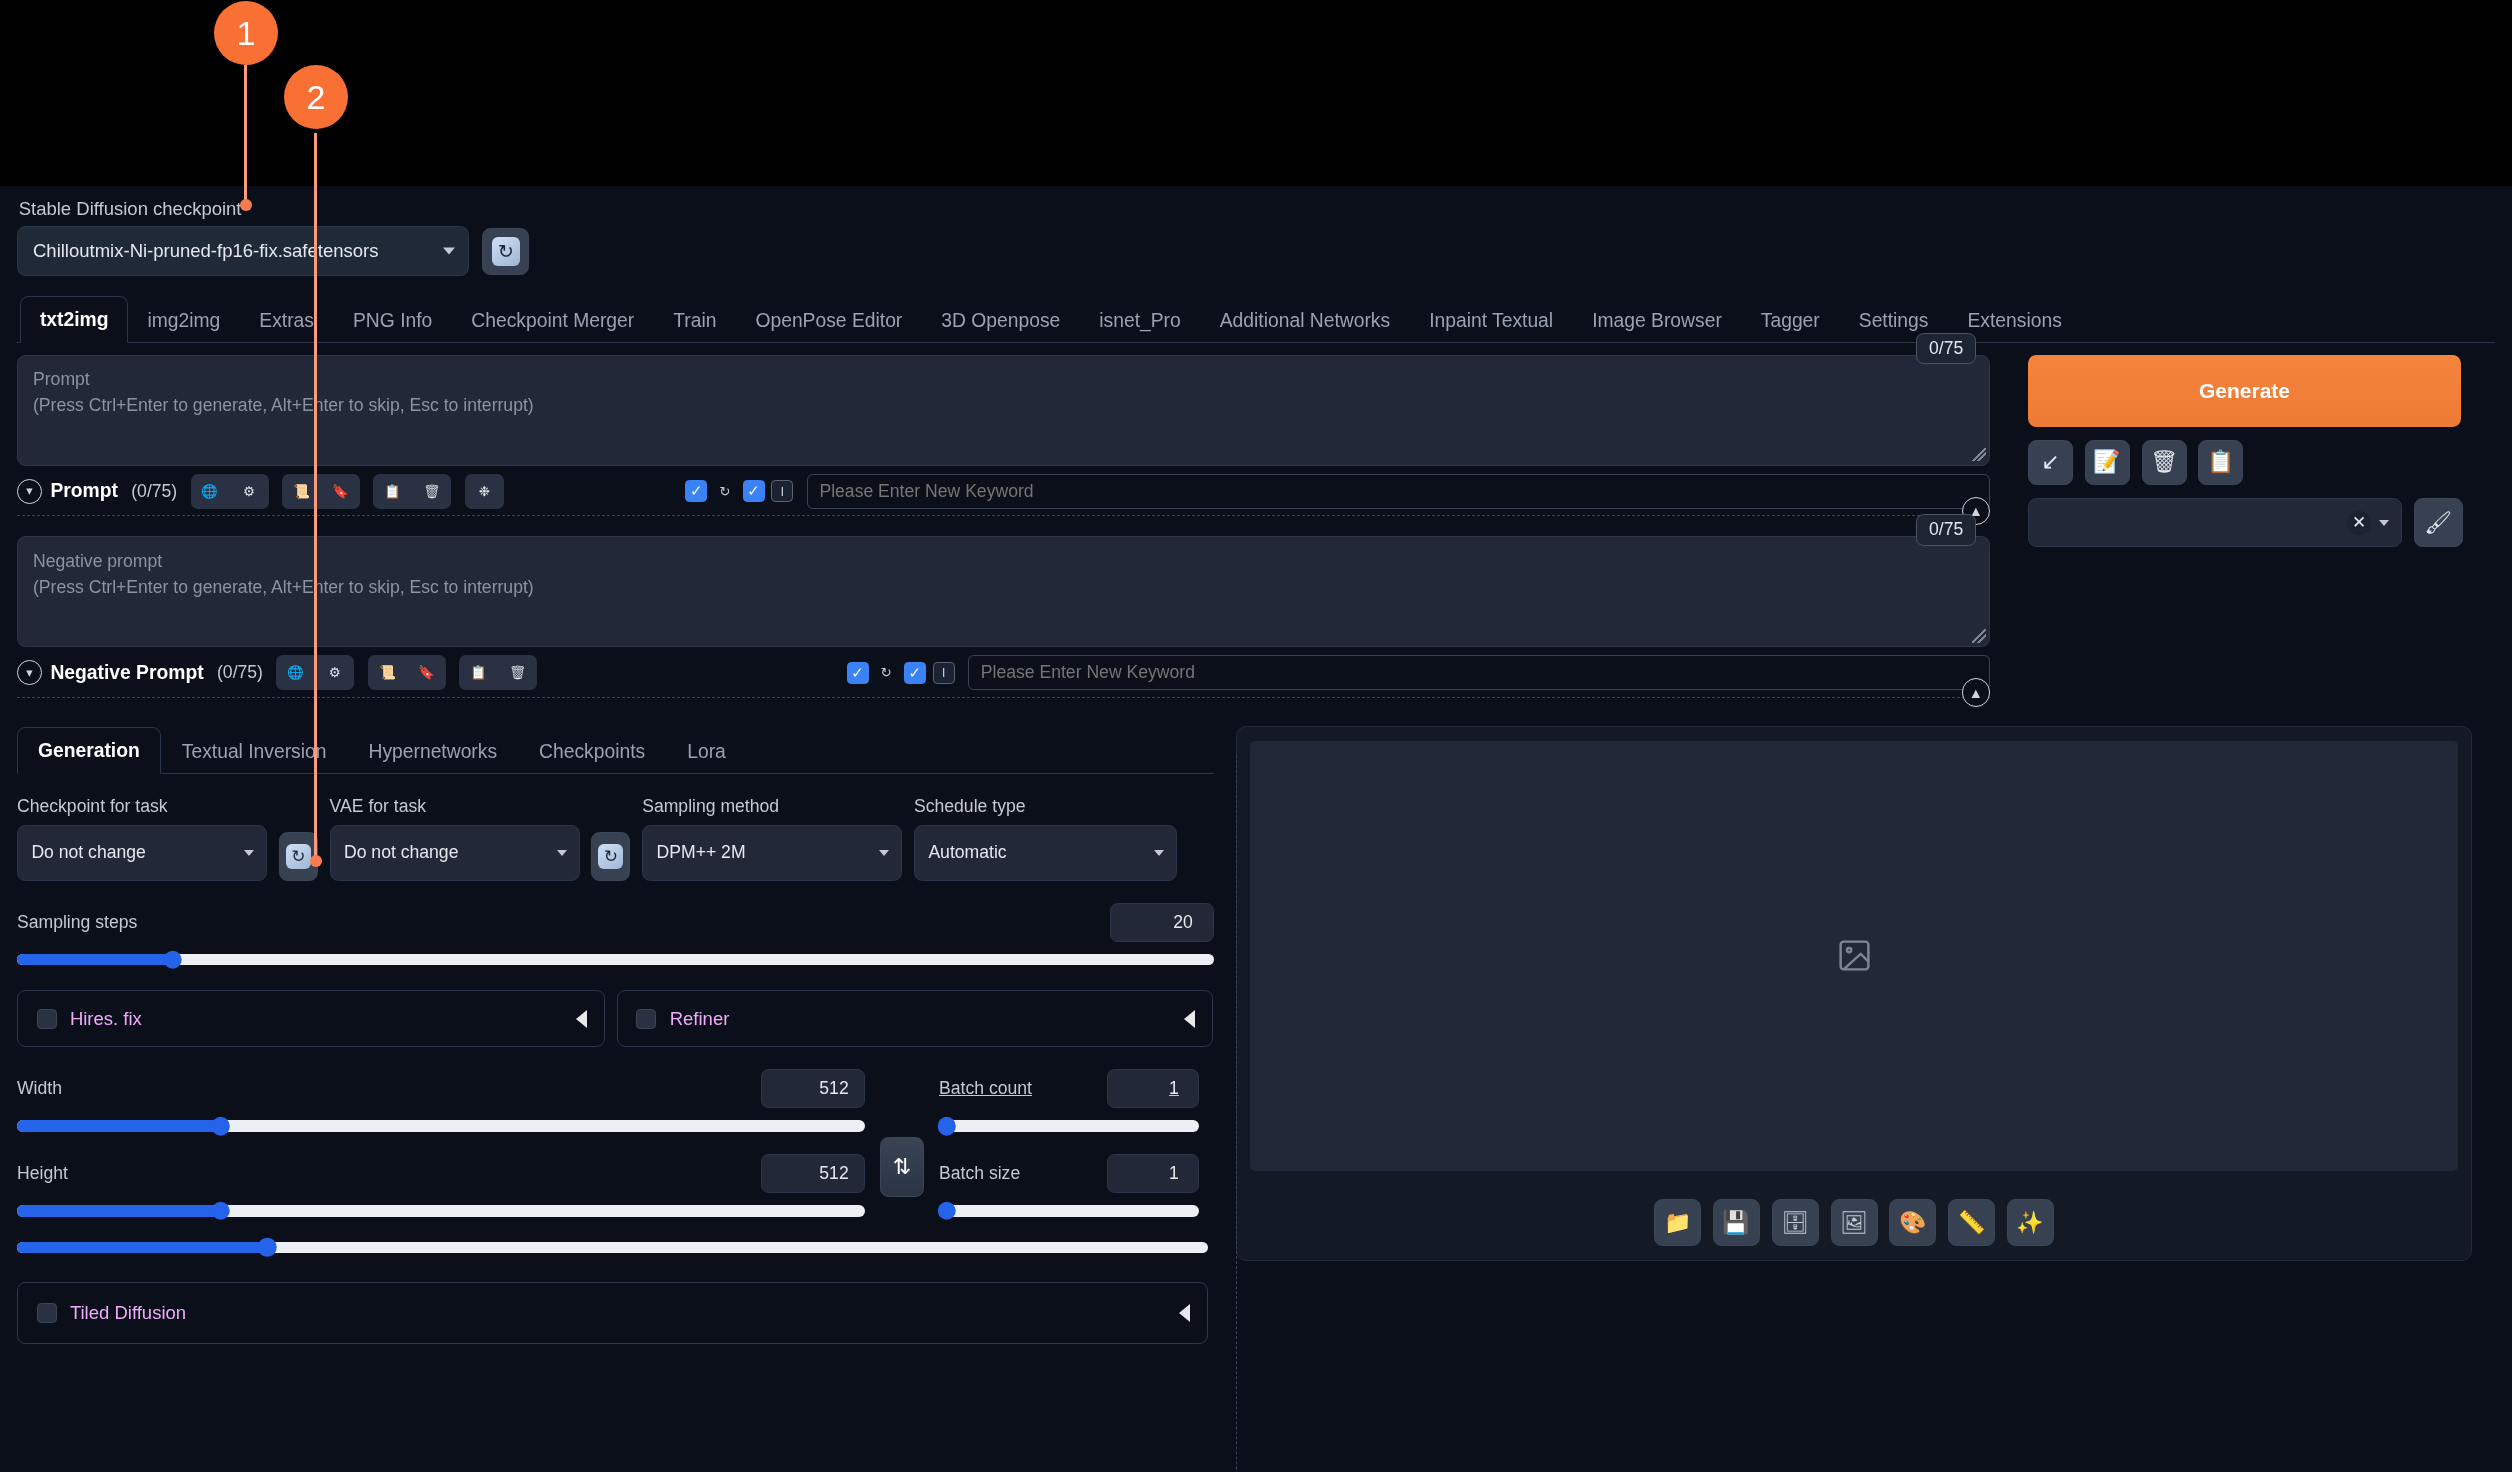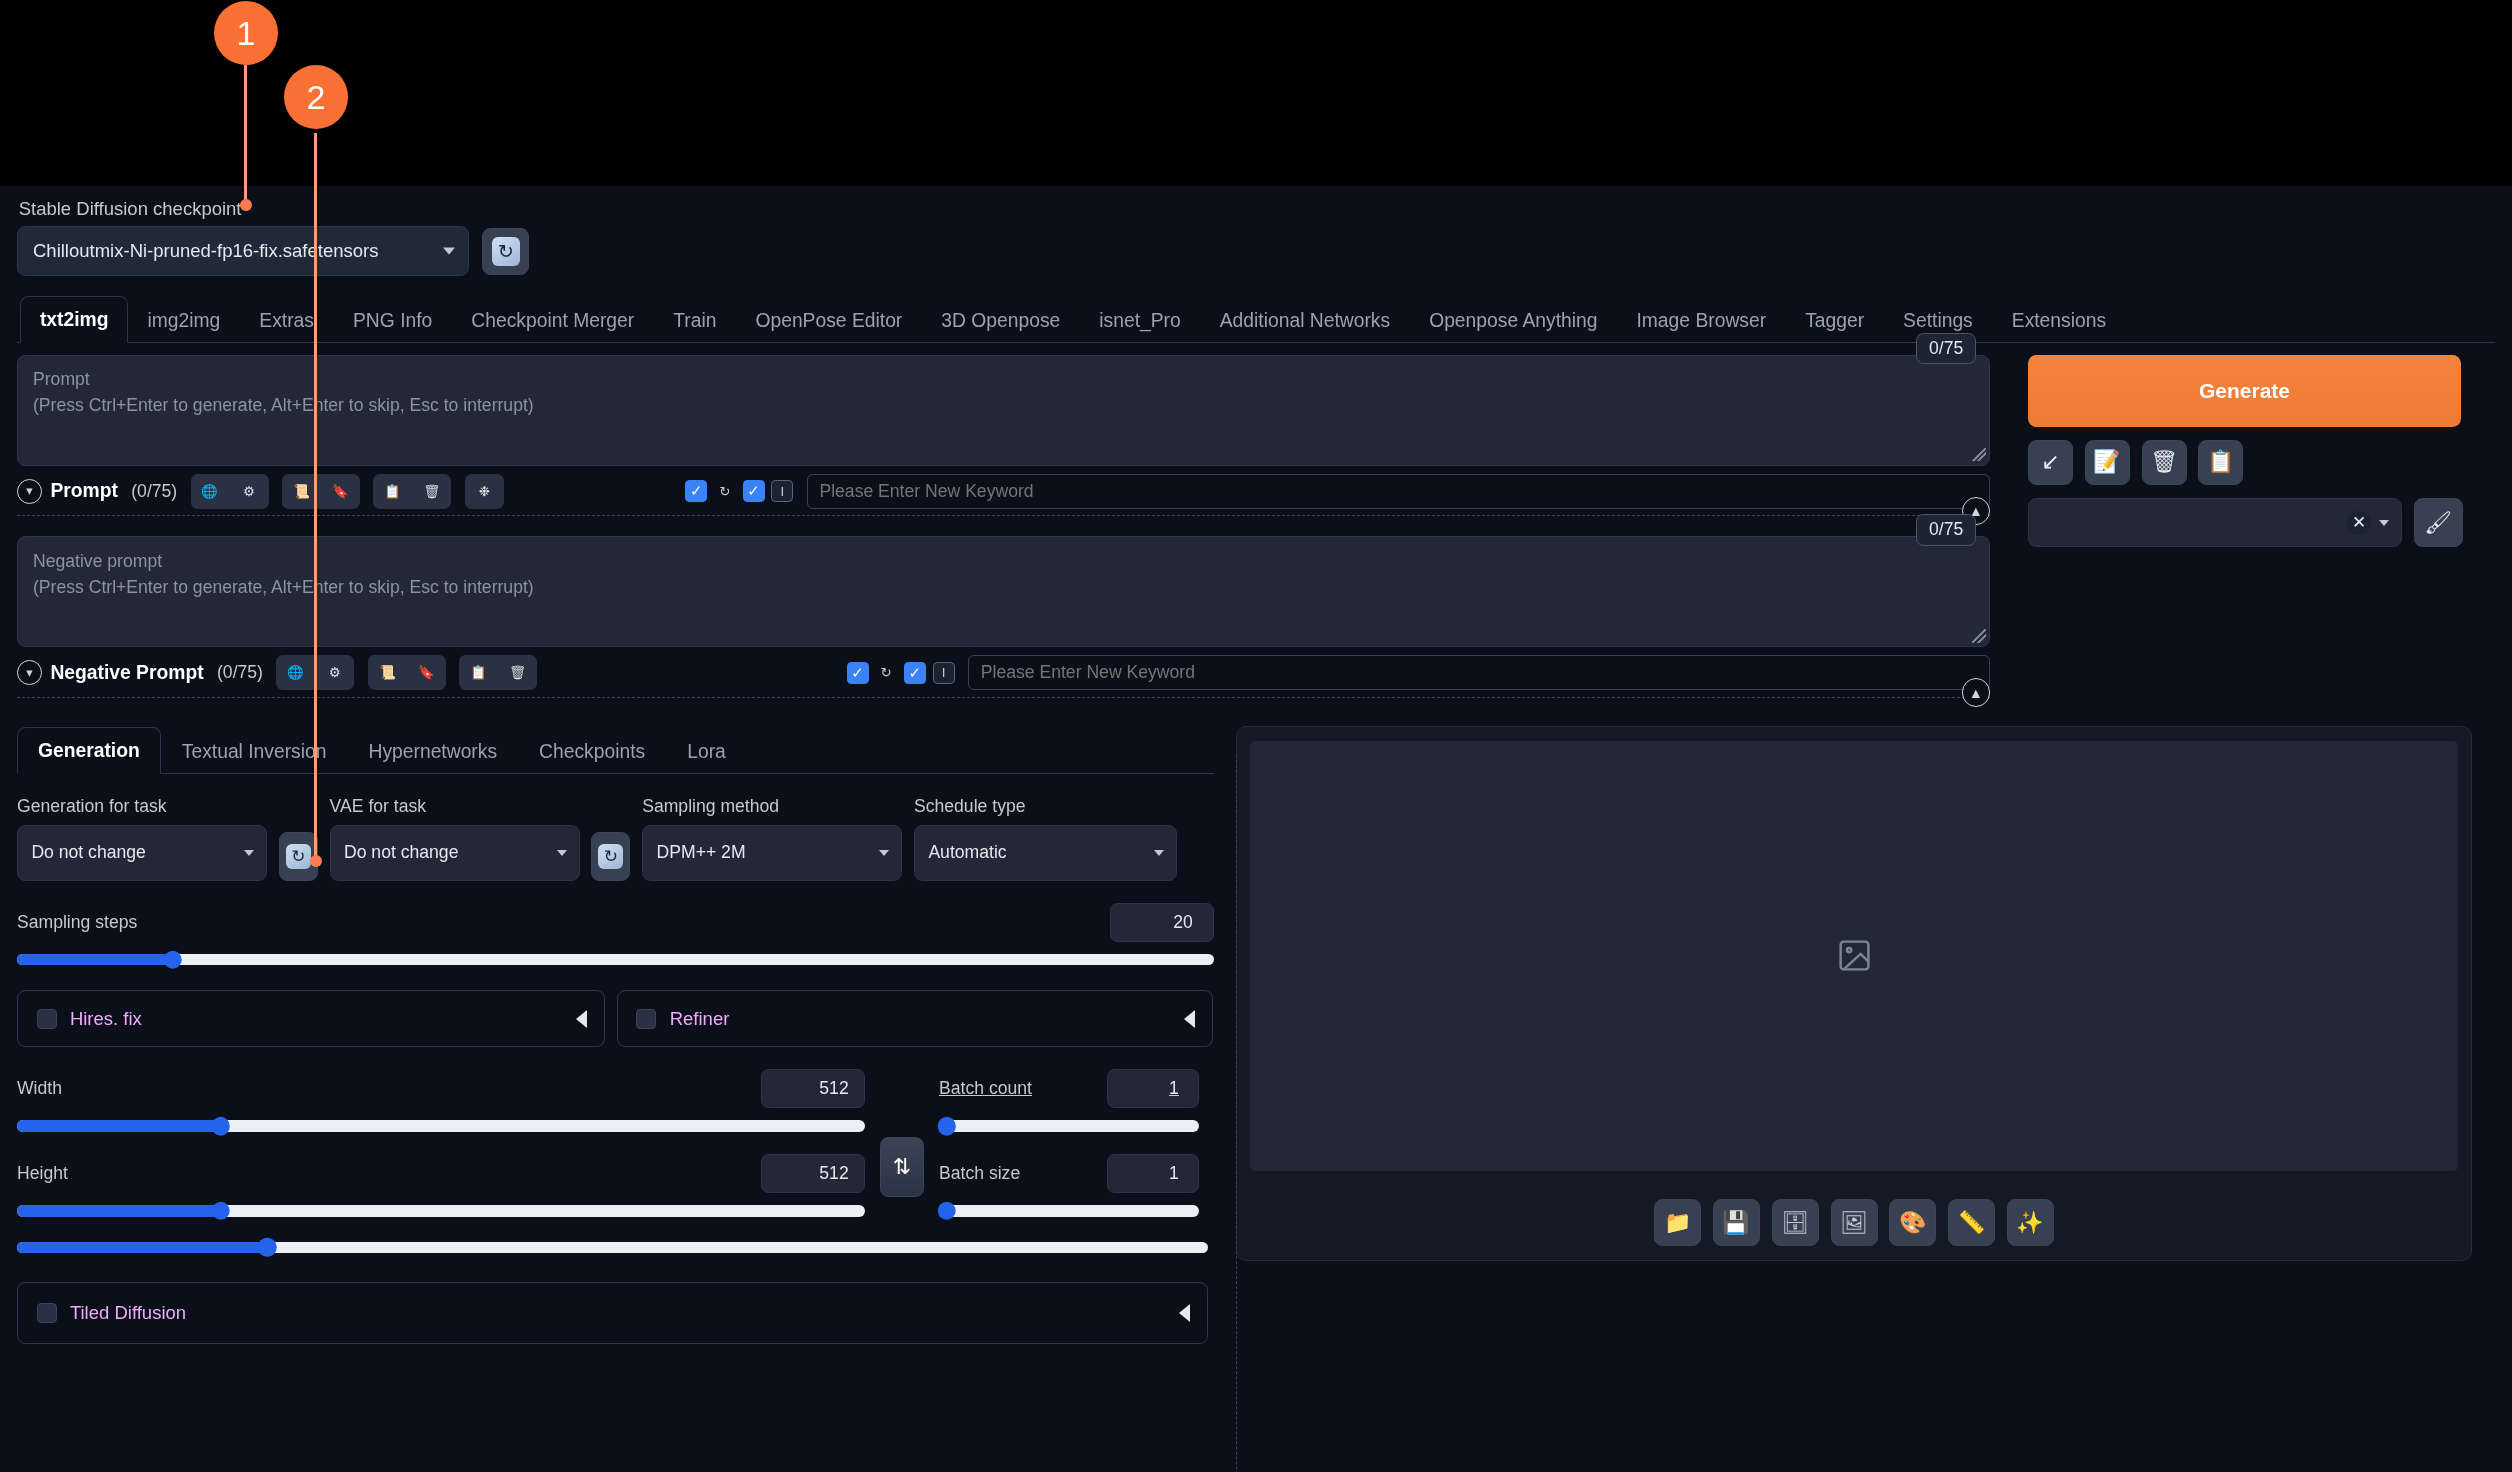--- a/index.html
+++ b/index.html
@@ -333,21 +333,21 @@
         <div class="mtab active"><span>txt2img</span></div>
         <div class="mtab"><span>img2img</span></div>
         <div class="mtab"><span>Extras</span></div>
         <div class="mtab"><span>PNG Info</span></div>
         <div class="mtab"><span>Checkpoint Merger</span></div>
         <div class="mtab"><span>Train</span></div>
         <div class="mtab"><span>OpenPose Editor</span></div>
         <div class="mtab"><span>3D Openpose</span></div>
         <div class="mtab"><span>isnet_Pro</span></div>
         <div class="mtab"><span>Additional Networks</span></div>
-        <div class="mtab"><span>Openpose Anything</span></div>
+        <div class="mtab"><span>Inpaint Textual</span></div>
         <div class="mtab"><span>Image Browser</span></div>
         <div class="mtab"><span>Tagger</span></div>
         <div class="mtab"><span>Settings</span></div>
         <div class="mtab"><span>Extensions</span></div>
       </div>
 
   <div id="cols">
     <div id="left-col">
 
       <div class="prompt-wrap">
@@ -450,21 +450,21 @@
       <div id="sub-tabs">
             <div class="stab active"><span>Generation</span></div>
             <div class="stab"><span>Textual Inversion</span></div>
             <div class="stab"><span>Hypernetworks</span></div>
             <div class="stab"><span>Checkpoints</span></div>
             <div class="stab"><span>Lora</span></div>
           </div>
 
       <div id="row-selectors">
         <div class="sel-cell" style="width:250px;">
-          <div class="fld-label">Generation for task</div>
+          <div class="fld-label">Checkpoint for task</div>
           <div class="sel-box">
             <span>Do not change</span>
             <span class="caret"></span>
           </div>
         </div>
         <div class="icon-btn small-refresh">
           <span class="refresh-glyph" style="width:25px;height:25px;font-size:17px;">↻</span>
         </div>
         <div class="sel-cell" style="width:250px;">
           <div class="fld-label">VAE for task</div>

